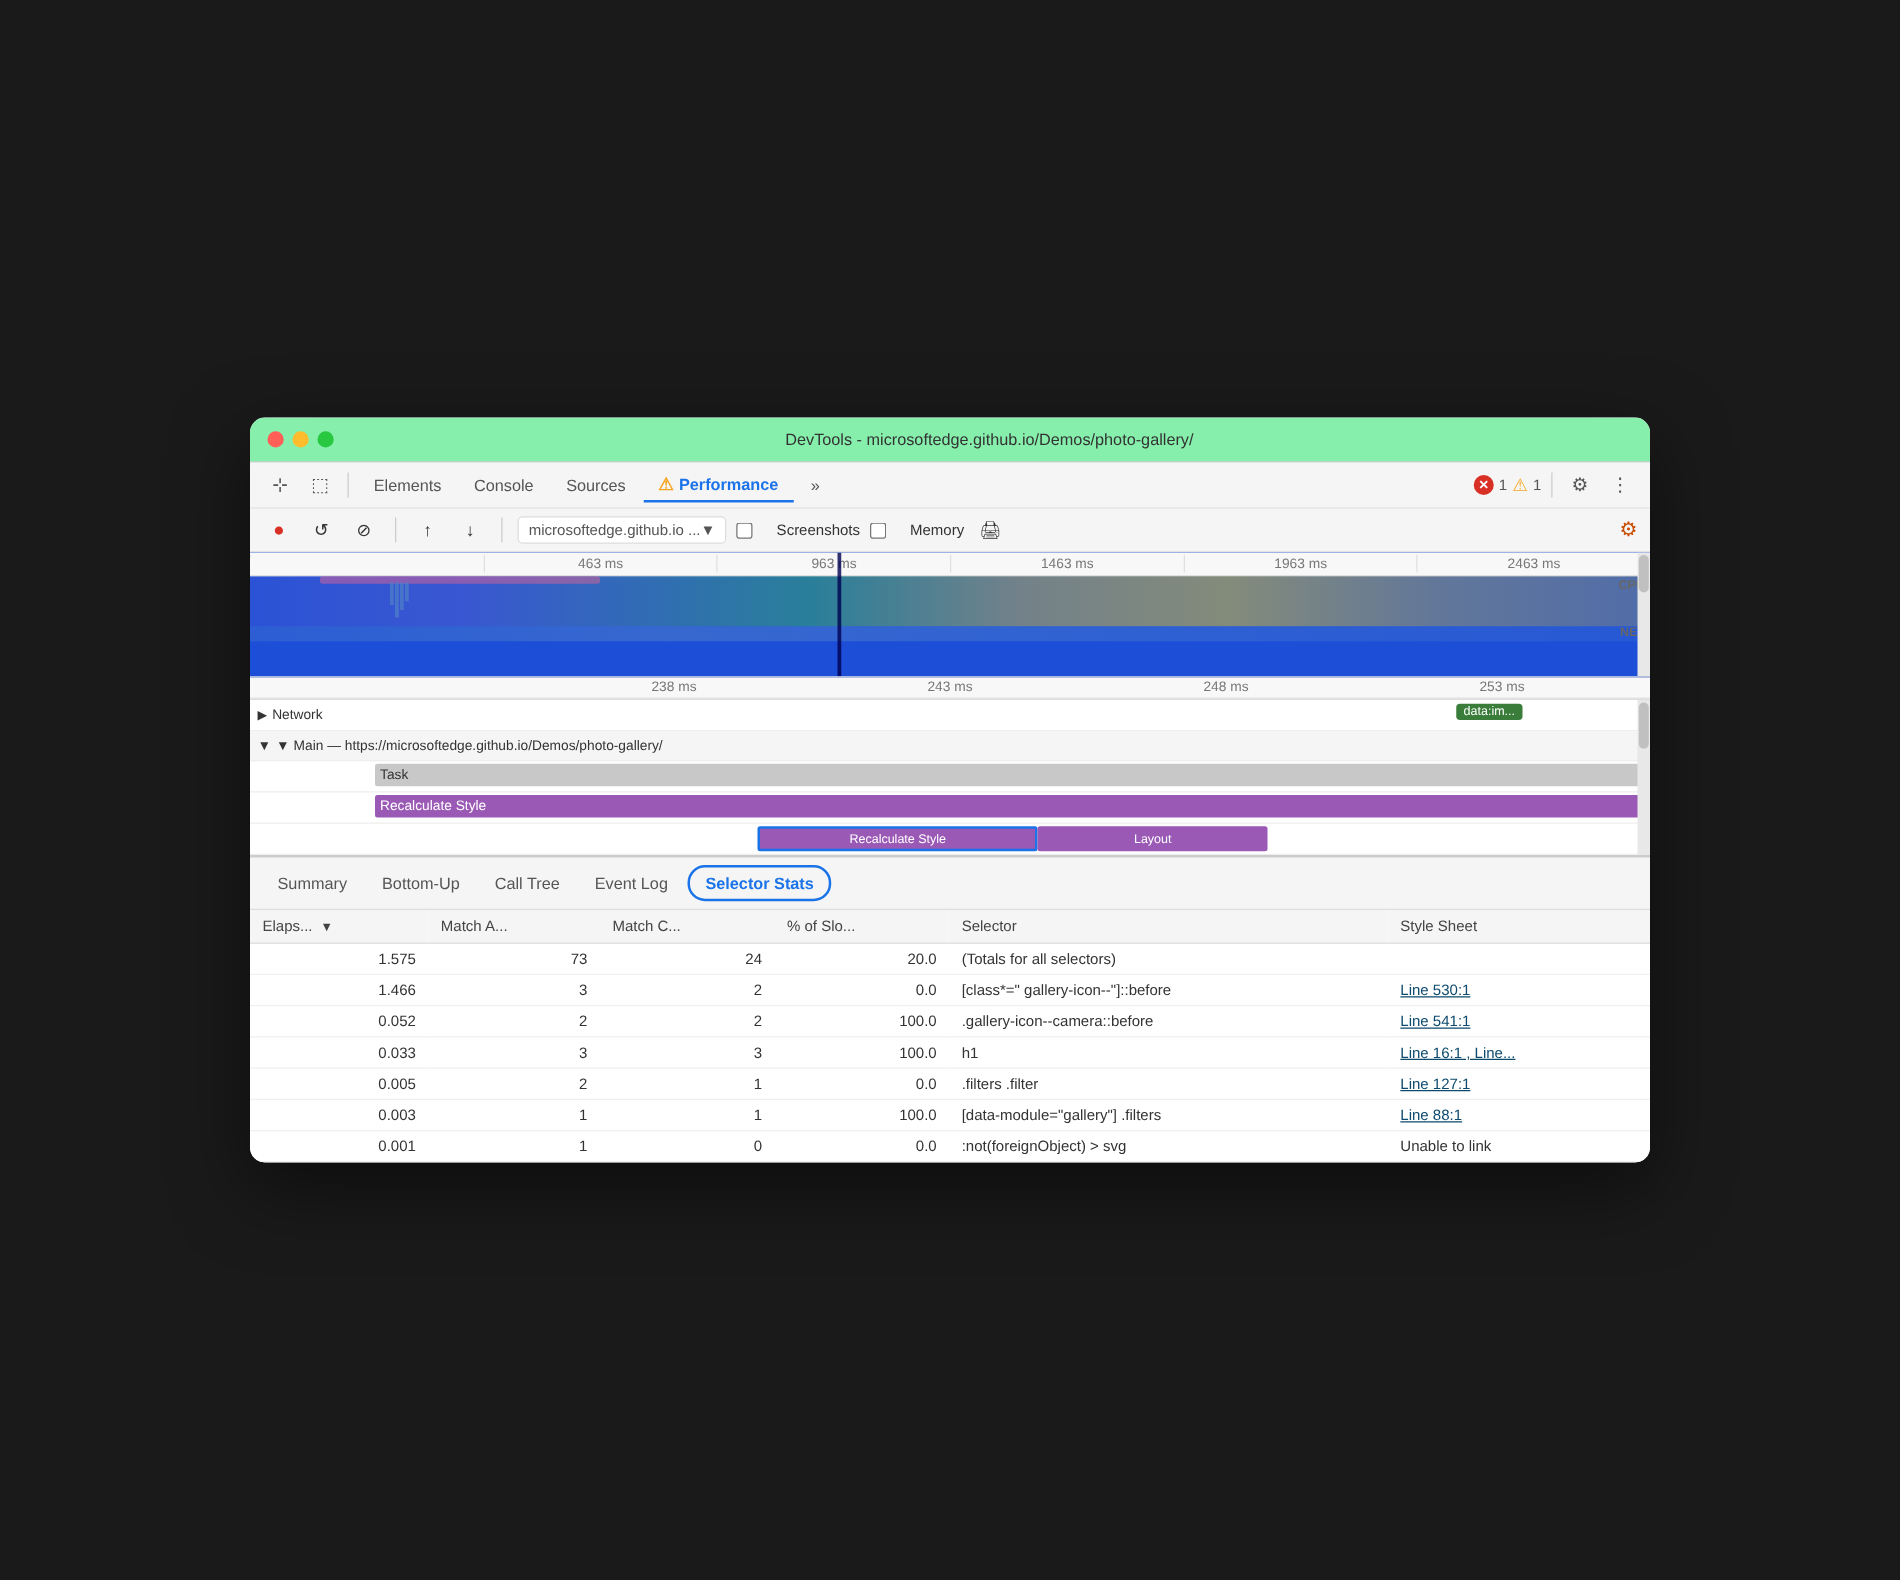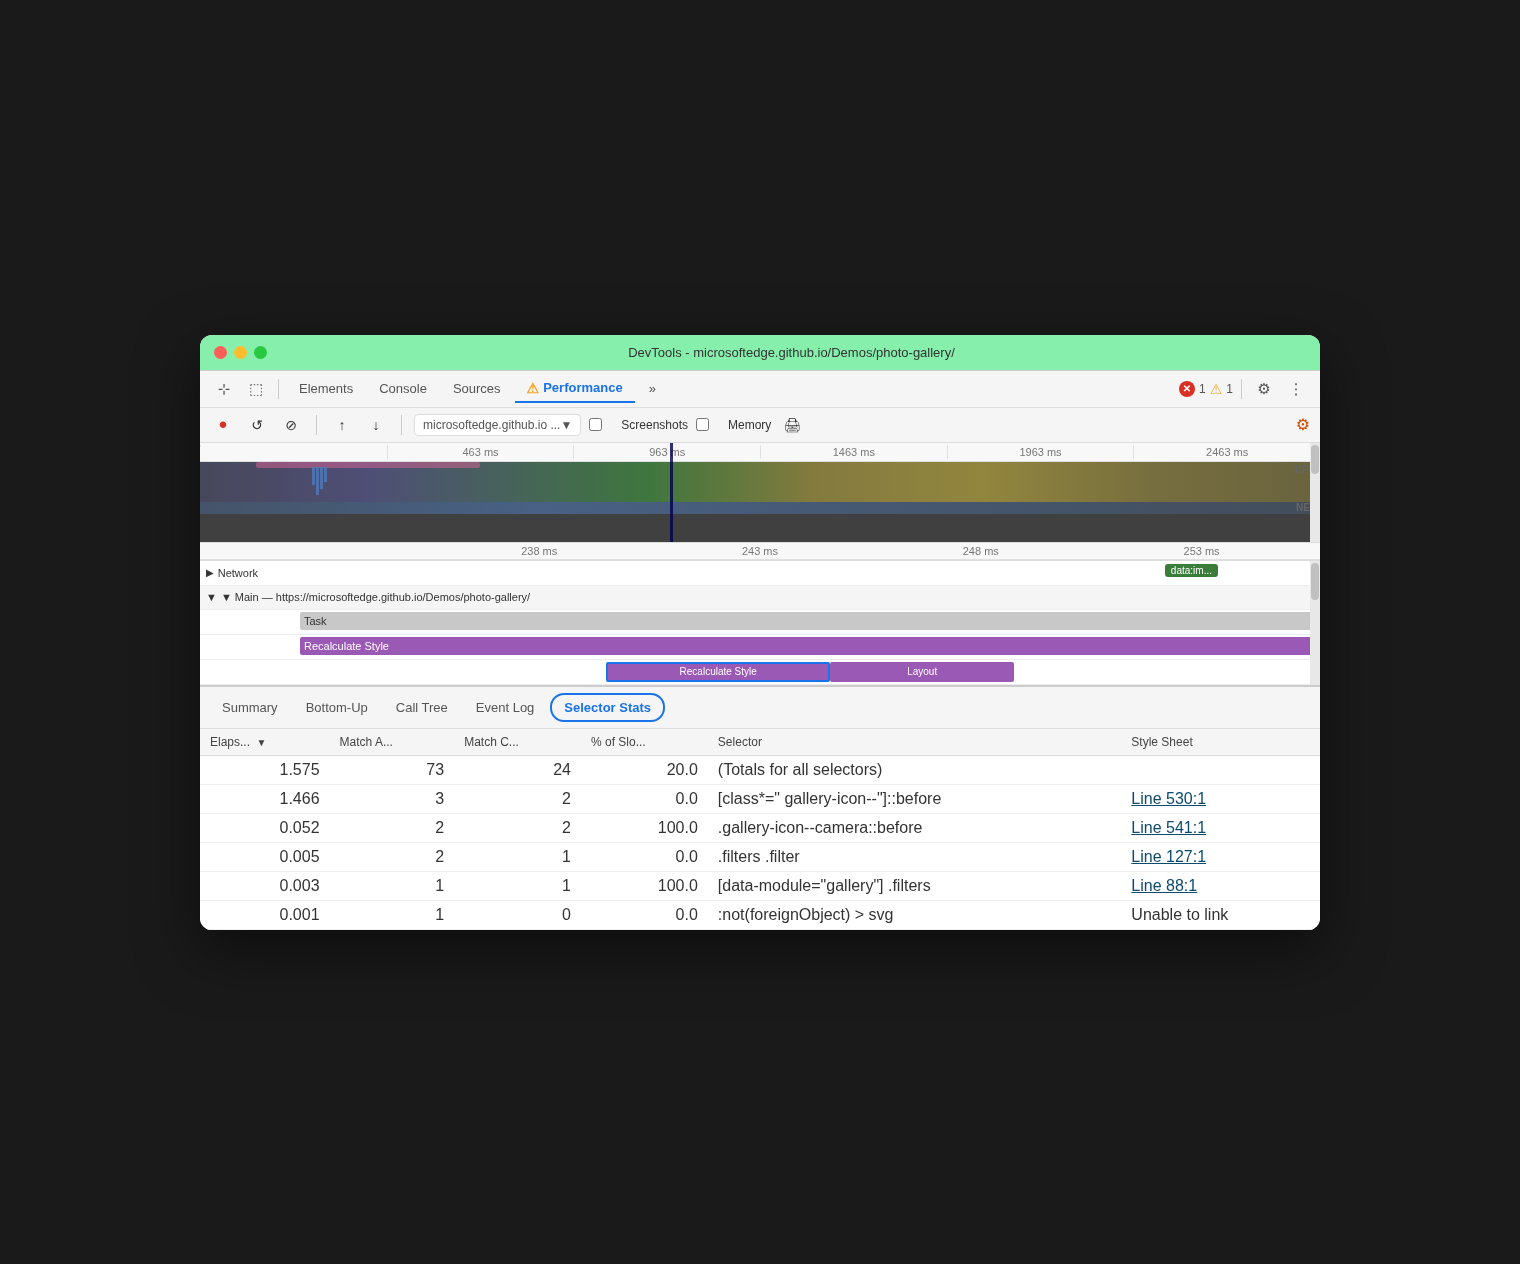--- a/index.html
+++ b/index.html
@@ -149,21 +149,21 @@
     }
     .checkbox-group input { cursor: pointer; }
     .settings-gear {
       font-size: 16px;
       color: #c94c00;
       cursor: pointer;
       margin-left: auto;
     }
     
     .timeline-area {
-      background: #404040;
+      background: #1d4ed8;
       position: relative;
       height: 100px;
       overflow: hidden;
       border-bottom: 1px solid #ddd;
     }
     .timeline-ruler {
       display: flex;
       align-items: flex-start;
       padding: 2px 0;
       background: #f8f8f8;
@@ -385,21 +385,21 @@
       color: #444;
       font-weight: 500;
       font-size: 12px;
       cursor: pointer;
       white-space: nowrap;
     }
     .data-table td {
       padding: 5px 10px;
       border-bottom: 1px solid #f0f0f0;
       color: #333;
-      font-size: 16px;
+      font-size: 12px;
     }
     .data-table td.num { text-align: right; font-variant-numeric: tabular-nums; }
     .link-cell { color: #0c4a6e; cursor: pointer; text-decoration: underline; }
     .sort-icon { font-size: 10px; margin-left: 3px; }
     .main-content {
       position: relative;
     }
     .table-container {
       overflow: hidden;
       position: relative;
@@ -637,20 +637,28 @@
   </tr>
             <tr>
     <td class="num">0.052</td>
     <td class="num">2</td>
     <td class="num">2</td>
     <td class="num">100.0</td>
     <td>.gallery-icon--camera::before</td>
     <td><span class="link-cell">Line 541:1</span></td>
   </tr>
             <tr>
+    <td class="num">0.033</td>
+    <td class="num">3</td>
+    <td class="num">3</td>
+    <td class="num">100.0</td>
+    <td>h1</td>
+    <td><span class="link-cell">Line 16:1 , Line...</span></td>
+  </tr>
+            <tr>
     <td class="num">0.005</td>
     <td class="num">2</td>
     <td class="num">1</td>
     <td class="num">0.0</td>
     <td>.filters .filter</td>
     <td><span class="link-cell">Line 127:1</span></td>
   </tr>
             <tr>
     <td class="num">0.003</td>
     <td class="num">1</td>

